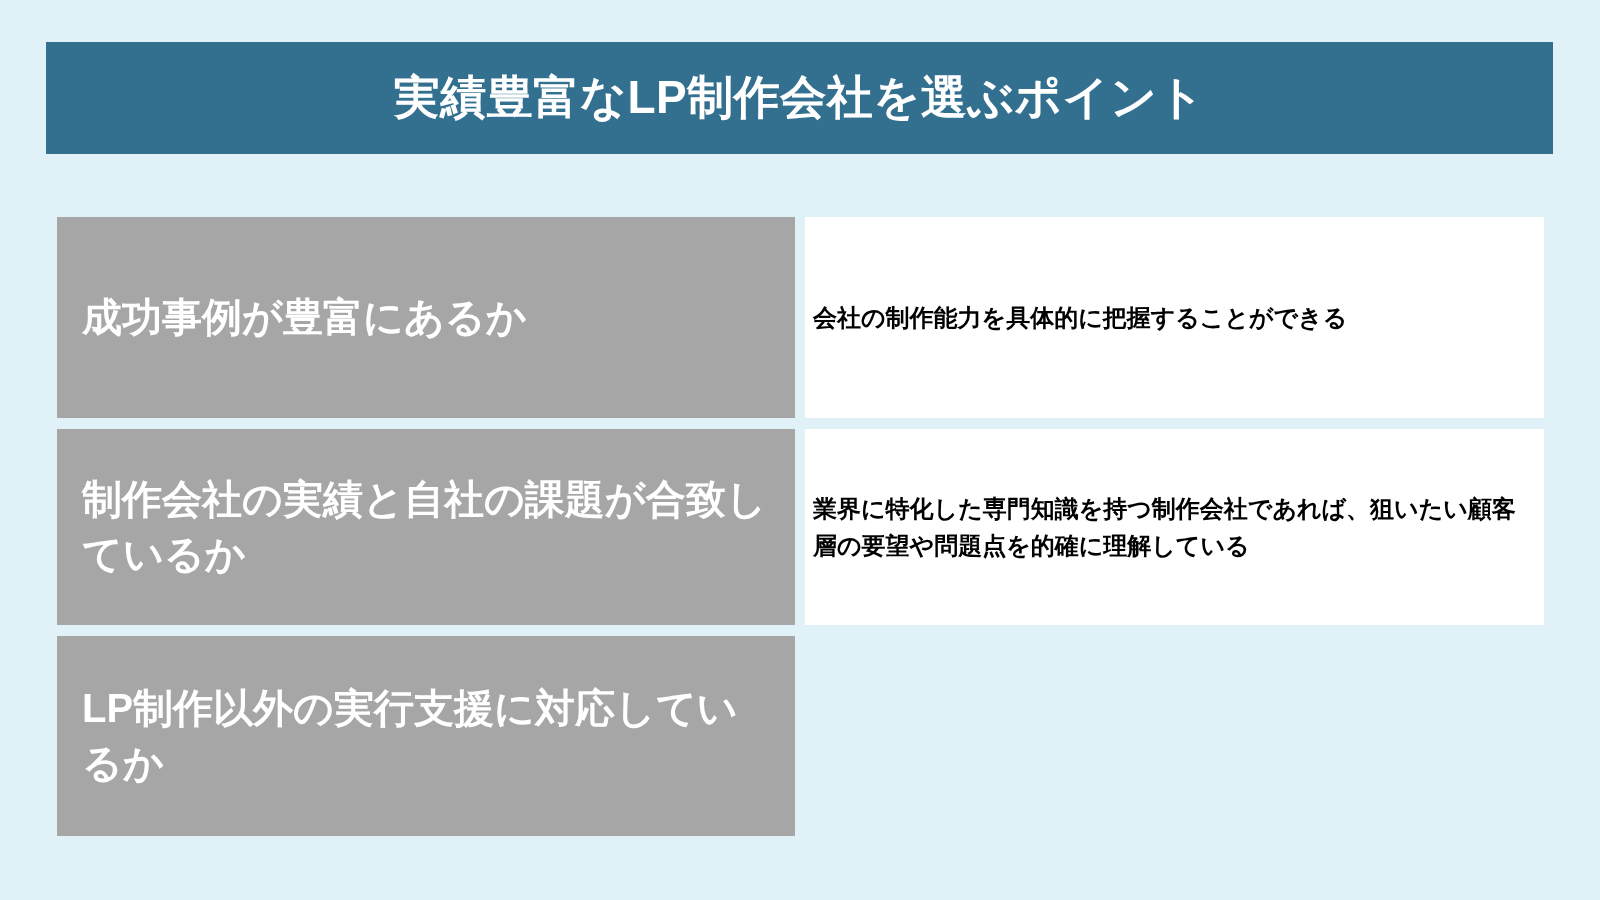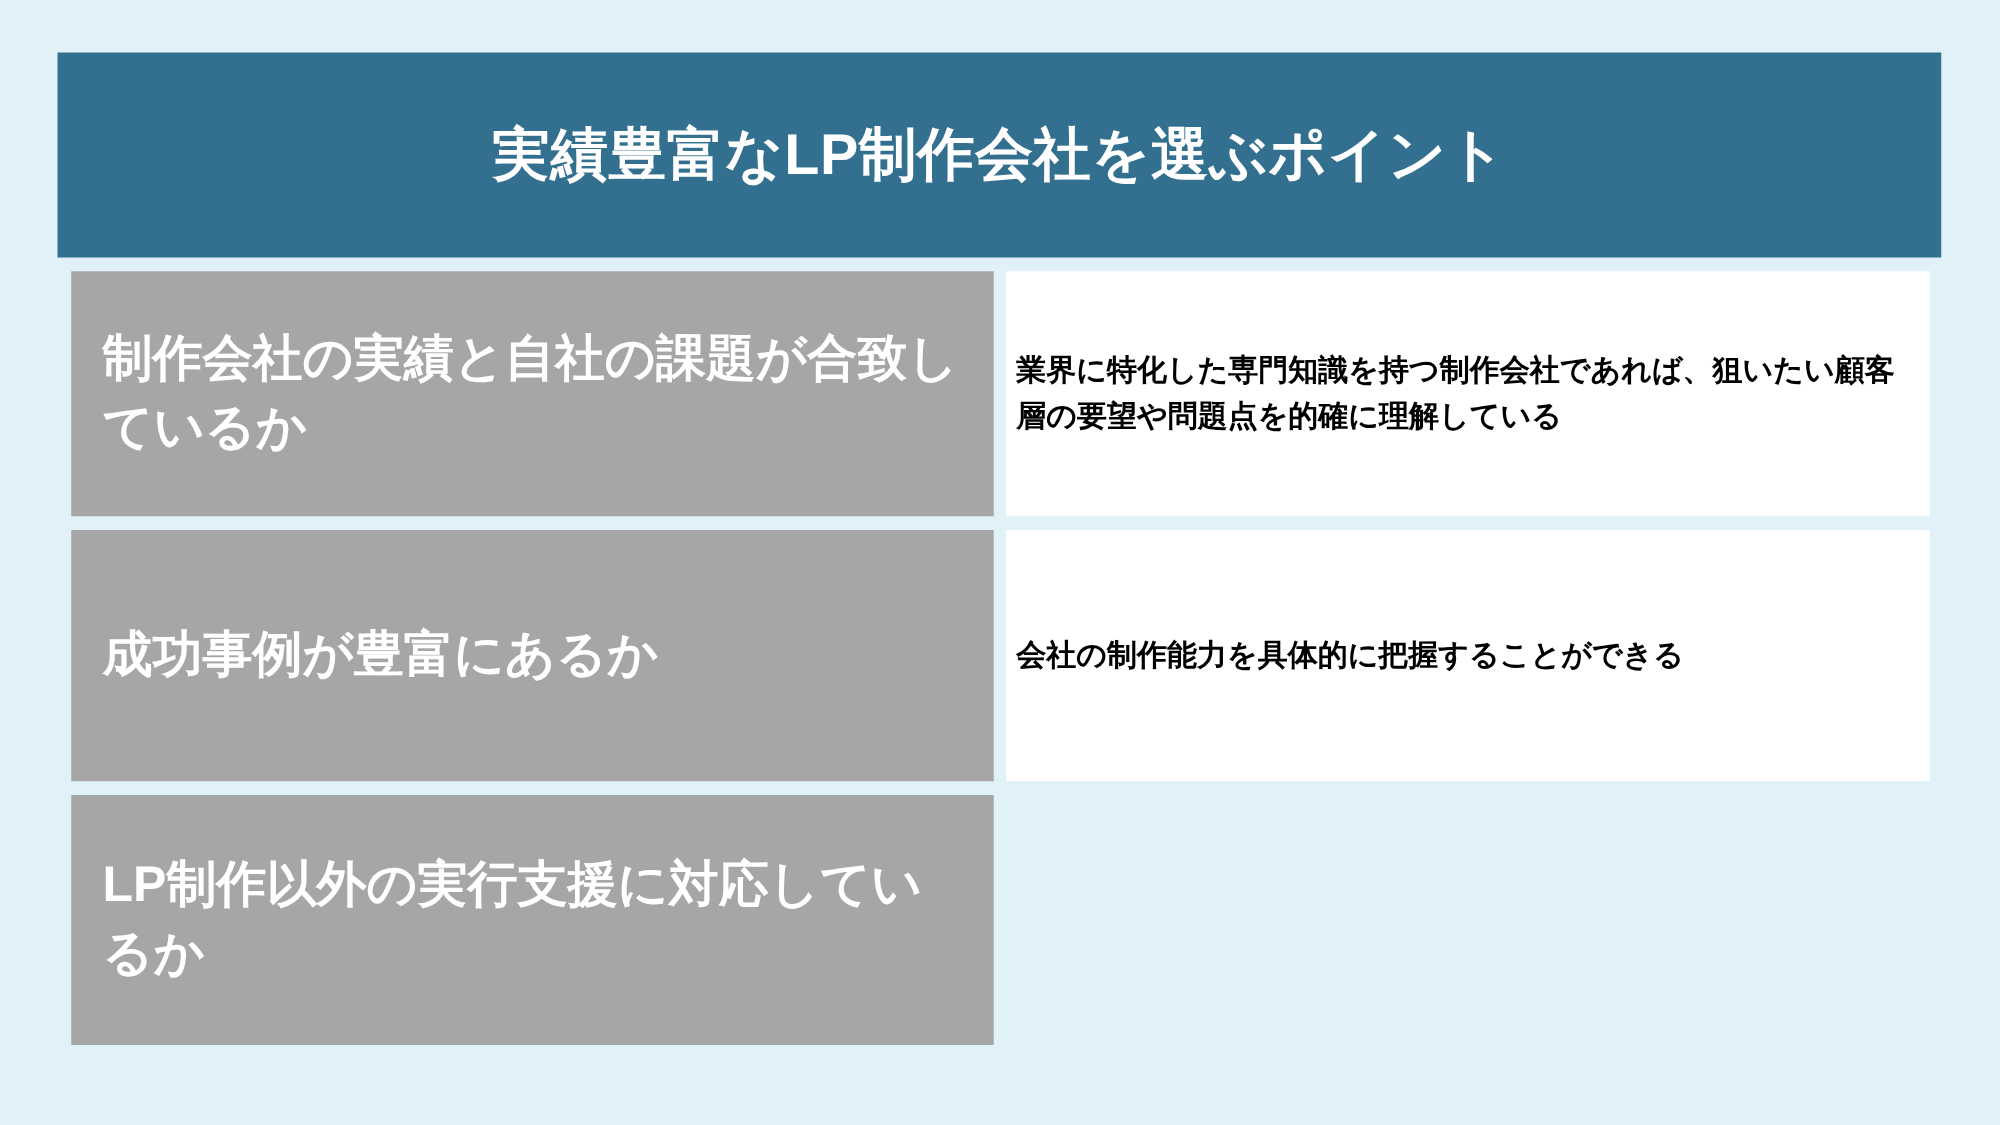--- a/index.html
+++ b/index.html
@@ -17,21 +17,21 @@
     position: relative;
     width: 1600px;
     height: 900px;
     box-sizing: border-box;
   }
   .header-bar {
     position: absolute;
     left: 46px;
     top: 42px;
     width: 1507px;
-    height: 164px;
+    height: 112px;
     background: #33708f;
     display: flex;
     align-items: center;
     justify-content: center;
     text-align: center;
   }
   .header-title {
     color: #ffffff;
     font-size: 46px;
     font-weight: bold;
@@ -95,37 +95,37 @@
 <body>
 
 <div class="slide">
 
   <div class="header-bar">
     <div class="header-title">実績豊富なLP制作会社を選ぶポイント</div>
   </div>
 
   <div class="table">
 
+    <div class="row row-1">
+      <div class="cell-left">
+        <div class="cell-left-text">成功事例が豊富にあるか</div>
+      </div>
+      <div class="spacer"></div>
+      <div class="cell-right">
+        <div class="cell-right-text">会社の制作能力を具体的に把握することができる</div>
+      </div>
+    </div>
+
     <div class="row row-2">
       <div class="cell-left">
         <div class="cell-left-text">制作会社の実績と自社の課題が合致しているか</div>
       </div>
       <div class="spacer"></div>
       <div class="cell-right">
         <div class="cell-right-text">業界に特化した専門知識を持つ制作会社であれば、狙いたい顧客層の要望や問題点を的確に理解している</div>
-      </div>
-    </div>
-
-    <div class="row row-1">
-      <div class="cell-left">
-        <div class="cell-left-text">成功事例が豊富にあるか</div>
-      </div>
-      <div class="spacer"></div>
-      <div class="cell-right">
-        <div class="cell-right-text">会社の制作能力を具体的に把握することができる</div>
       </div>
     </div>
 
     <div class="row row-3">
       <div class="cell-left">
         <div class="cell-left-text">LP制作以外の実行支援に対応しているか</div>
       </div>
       <div class="spacer"></div>
     </div>
 

